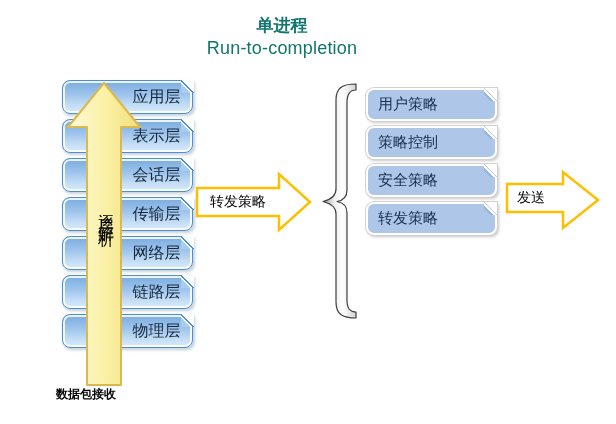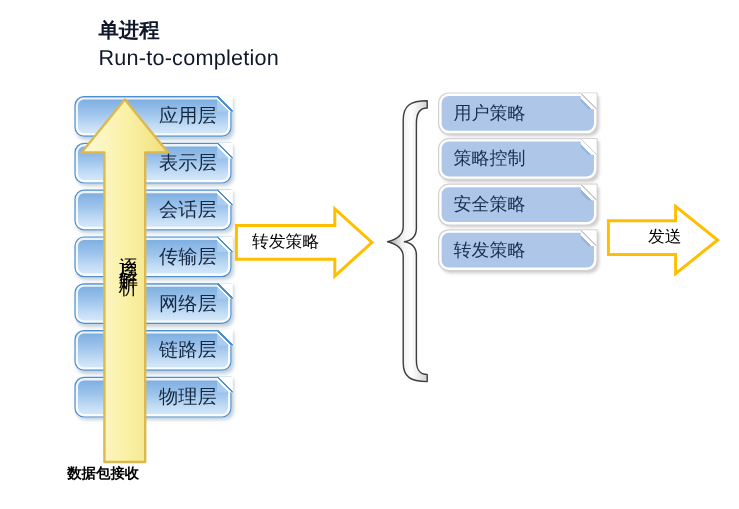--- a/index.html
+++ b/index.html
@@ -7,21 +7,21 @@
     position: relative;
     width: 616px; height: 424px;
     background: #ffffff;
     overflow: hidden;
     font-family: "Liberation Sans", "DejaVu Sans", sans-serif;
   }
 
   
   .title {
     position: absolute; left: 82px; top: 15px; width: 400px;
-    text-align: left; color: #0f172a;
+    text-align: center; color: #0f766e;
   }
   .title .cn { font-size: 17px; font-weight: bold; line-height: 22px; }
   .title .en { font-size: 18px; font-weight: normal; line-height: 22px; letter-spacing: .2px; }
 
   
   .left-stack {
     position: absolute; left: 62px; top: 80px; width: 131px;
     display: flex; flex-direction: column; gap: 5px;
   }
   .lbox {
@@ -37,21 +37,21 @@
     background: linear-gradient(225deg, #ffffff 0 8.5px, #4e8fd0 8.5px 10px,
                 #ffffff 10px 11.5px, #a9cdf0 11.5px 100%);
   }
   .lbox .lbl {
     width: 100%; padding-left: 58px; text-align: center;
     font-size: 16px; color: #16283f;
   }
 
   
   .right-stack {
-    position: absolute; left: 366px; top: 78px; width: 131px;
+    position: absolute; left: 366px; top: 88px; width: 131px;
     display: flex; flex-direction: column; gap: 5px;
   }
   .rbox {
     position: relative; height: 33px; box-sizing: border-box;
     background: #aec7e8;
     border: 2px solid #ffffff;
     border-radius: 8px 0 8px 8px;
     box-shadow: 0 0 0 1px #d2d2d2, 1.5px 2px 3px rgba(0,0,0,.22);
     display: flex; align-items: center;
   }
@@ -72,21 +72,21 @@
     position: absolute; left: 95px; top: 201px;
     writing-mode: vertical-rl; text-orientation: upright;
     font-size: 16px; letter-spacing: 6px; color: #000;
   }
 
   .callout-label {
     position: absolute; display: flex; align-items: center; justify-content: center;
     font-size: 14px; color: #000; white-space: nowrap;
   }
   .policy-label { left: 197px; top: 188px; width: 82px; height: 28px; }
-  .send-label   { left: 526px; top: 184px; width: 56px; height: 28px; }
+  .send-label   { left: 503px; top: 184px; width: 56px; height: 28px; }
 
   .receive-label {
     position: absolute; left: 56px; top: 386px;
     font-size: 12px; font-weight: bold; color: #000;
   }
 </style>
 </head>
 <body>
 
 <div class="canvas">

